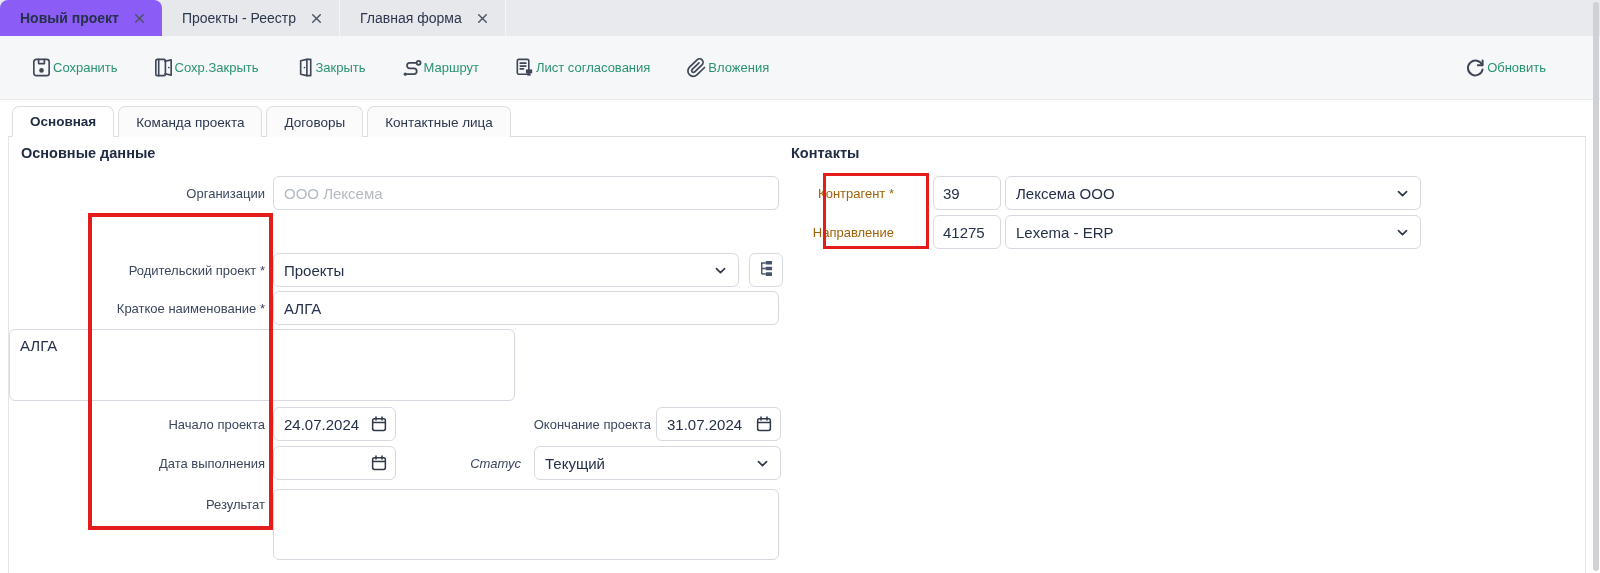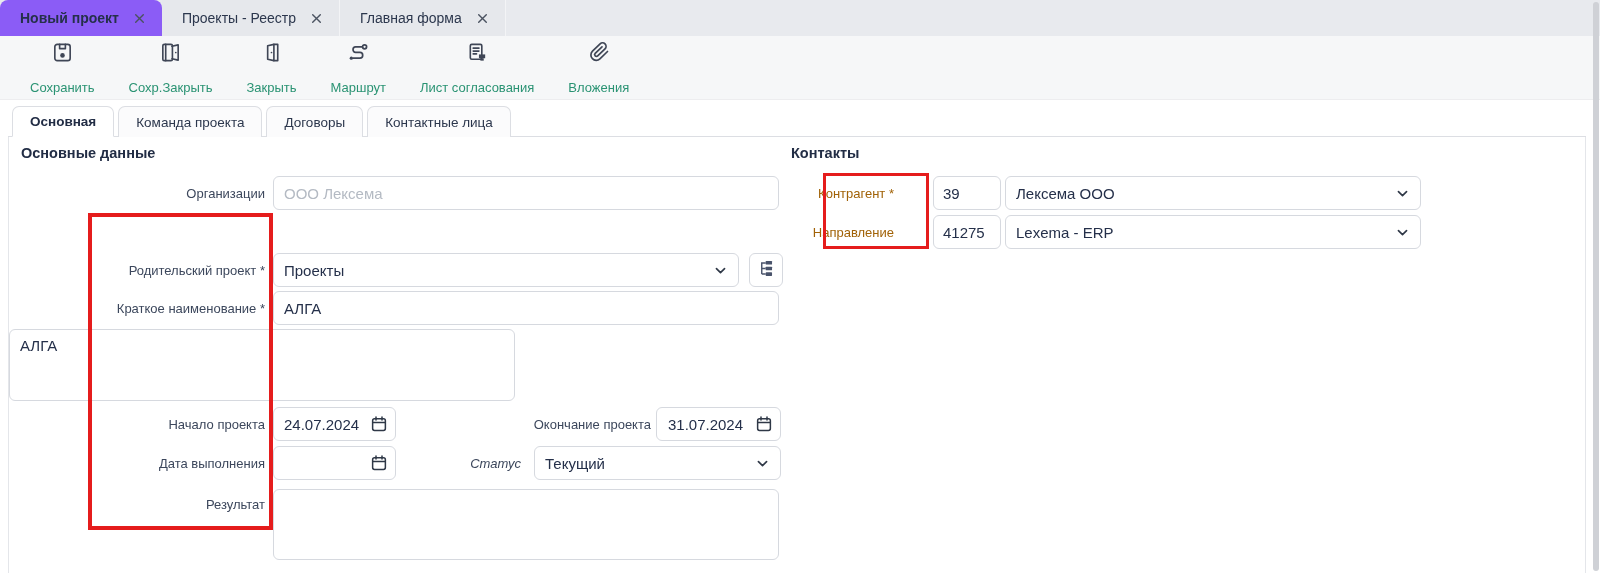--- a/index.html
+++ b/index.html
@@ -16,22 +16,22 @@
   .wtab.active { background:#8b5cf6; border-radius:8px 8px 0 0; border-right:none; color:#25304a;font-weight:bold; }
   .wtab .xicon { width:13px; height:13px; display:inline-block; }
   .wtab .xicon svg { display:block; }
 
   
   .toolbar { position:absolute; left:0; top:36px; width:1600px; height:64px;
     background:#f6f7f8; border-bottom:1px solid #ededef;
     display:flex; align-items:center; }
   .tb-left { display:flex; align-items:stretch; padding-left:16px; gap:6px; }
   .tb-right { margin-left:auto; padding-right:40px; }
-  .tb-btn { display:flex; flex-direction:column; align-items:center; justify-content:center;
-    gap:16px; padding:4px 14px; cursor:pointer; border-radius:4px; }
+  .tb-btn { display:flex; flex-direction:row; align-items:center; justify-content:center;
+    gap:0; padding:4px 14px; cursor:pointer; border-radius:4px; }
   .tb-btn .ticon { height:24px; display:flex; align-items:center; }
   .tb-btn .tlabel { font-size:13px; color:#2a9373; white-space:nowrap; }
   .tb-btn svg { stroke:#3f4656; fill:none; stroke-width:1.7; stroke-linecap:round; stroke-linejoin:round; }
 
   
   .ftabbar { position:absolute; left:8px; top:103px; width:1578px; height:34px;
     display:flex; align-items:flex-end; gap:4px; padding-left:4px;
     border-bottom:1px solid #dcdee3; background:#fff; }
   .ftab { height:31px; display:flex; align-items:center; padding:0 17px;
     border:1px solid #dcdee3; border-bottom:none; border-radius:7px 7px 0 0;
@@ -53,21 +53,21 @@
     border:1px solid #d6d9df; border-radius:6px; background:#fff;
     font-family:"Liberation Sans", sans-serif; font-size:15px; color:#25304a; }
   input.tinput { height:34px; padding:0 10px; outline:none; }
   input.tinput::placeholder { color:#b4bac3; }
   .w-full { width:506px; }
   textarea.tarea { width:506px; height:72px; padding:7px 10px; resize:none; outline:none; }
   .select { height:34px; display:flex; align-items:center; padding:0 34px 0 10px;
     position:relative; cursor:pointer; }
   .select .chev { position:absolute; right:10px; top:9px; }
   .date-wrap { position:relative; width:123px; }
-  .date-wrap input { width:123px; padding-right:36px;text-align:center; }
+  .date-wrap input { width:123px; padding-right:36px; }
   .date-wrap .cal { position:absolute; right:8px; top:8px; cursor:pointer; }
   .tree-btn { width:34px; height:34px; margin-left:10px; border:1px solid #d6d9df;
     border-radius:6px; background:#fff; display:flex; align-items:center;
     justify-content:center; cursor:pointer; }
   .rlabel2 { font-size:13px; color:#3c475c; text-align:right; }
   input.code { height:34px; padding:0 9px; }
 
   
   .clabel { width:135px; padding-right:32px; text-align:right; font-size:13px; color:#a16207; }
 
@@ -166,20 +166,31 @@
         </span>
         <span class="tlabel">Лист согласования</span>
       </div>
       <div class="tb-btn">
         <span class="ticon">
           <svg width="24" height="24" viewBox="0 0 24 24">
             <path d="M20.5 11.5 l-7.6 7.3 a5.3 5.3 0 0 1 -7.4 -7.6 l7.6 -7.3 a3.5 3.5 0 0 1 4.9 5 l-7.3 7 a1.75 1.75 0 0 1 -2.5 -2.5 l6.8 -6.5"></path>
           </svg>
         </span>
         <span class="tlabel">Вложения</span>
+      </div>
+    </div>
+    <div class="tb-right">
+      <div class="tb-btn">
+        <span class="ticon">
+          <svg width="24" height="24" viewBox="0 0 24 24" style="stroke-width:2">
+            <path d="M19.2 9.2 A7.4 7.4 0 1 0 19.6 13.4"></path>
+            <path d="M19.6 4.4 V9.2 H14.8" fill="none"></path>
+          </svg>
+        </span>
+        <span class="tlabel">Обновить</span>
       </div>
     </div>
   </div>
 
   <div class="ftabbar">
     <div class="ftab active">
       <span>Основная</span>
     </div>
     <div class="ftab">
       <span>Команда проекта</span>

